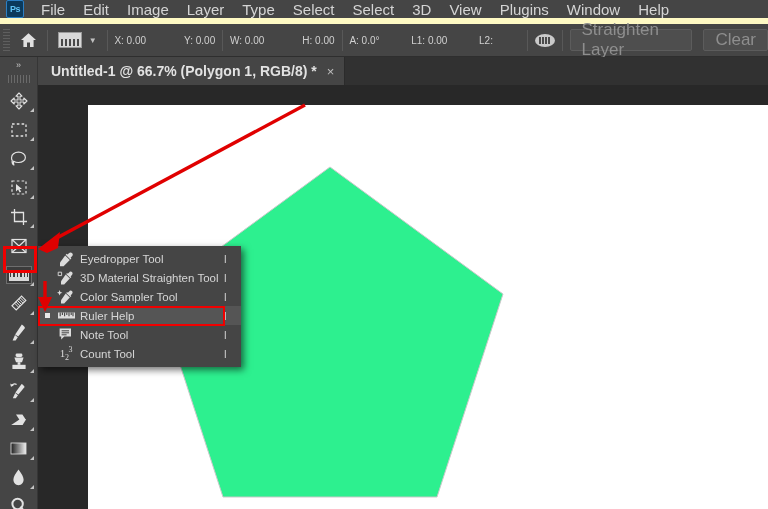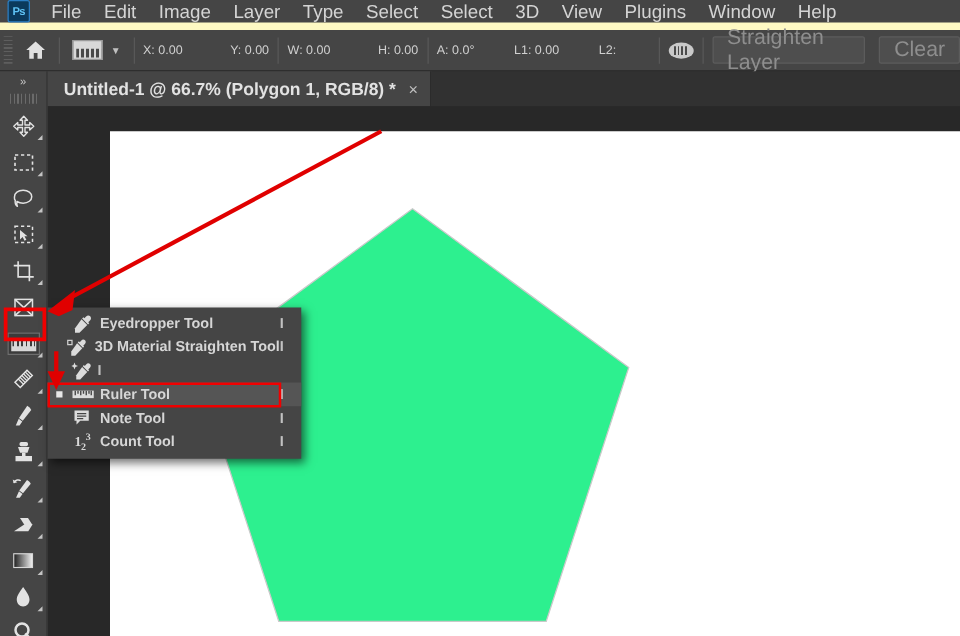--- a/index.html
+++ b/index.html
@@ -240,21 +240,20 @@
     box-shadow: 3px 3px 7px rgba(0,0,0,0.55);
     z-index: 30;
     padding: 3px 0 4px 0;
   }
   .fly-item {
     position: relative;
     height: 19px;
     display: flex; align-items: center;
     padding-left: 7px;
     cursor: pointer;
-    font-weight: bold;
   }
   .fly-bullet {
     width: 9px; height: 19px;
     display: flex; align-items: center; justify-content: flex-start;
   }
   .fly-bullet.on::before {
     content: "";
     width: 5px; height: 5px;
     background: #e8e8e8;
   }
@@ -537,32 +536,33 @@
 
     <div class="fly-item">
       <span class="fly-bullet"></span>
       <span class="fly-icon">
         <svg width="18" height="16" viewBox="0 0 18 16">
           <path d="M13.6 1.6 C14.7 1.6 15.6 2.5 15.6 3.6 C15.6 4.2 15.3 4.7 14.9 5.1 L13.6 6.5 L14.3 7.2 L13.4 8.1 L9.2 3.9 L10.1 3.0 L10.8 3.7 L12.1 2.4 C12.5 2.0 13.0 1.6 13.6 1.6 Z" fill="#dcdcdc"></path>
           <path d="M8.7 4.5 L12.8 8.6 L7.2 14.6 L4.0 14.6 L4.0 11.2 Z" fill="#dcdcdc"></path>
           <path d="M2.6 1.0 L3.4 3.0 L5.4 3.8 L3.4 4.6 L2.6 6.6 L1.8 4.6 L0 3.8 L1.8 3.0 Z" fill="#dcdcdc"></path>
         </svg>
       </span>
+      <span class="fly-label">Color Sampler Tool</span>
       <span class="fly-shortcut">I</span>
     </div>
 
     <div class="fly-item selected">
       <span class="fly-bullet on"></span>
       <span class="fly-icon">
         <svg width="19" height="11" viewBox="0 0 19 11">
           <rect x="1" y="2.5" width="17" height="6" fill="#dcdcdc"></rect>
           <path d="M3.2 2.5 L3.2 6.2 M5.4 2.5 L5.4 5.0 M7.6 2.5 L7.6 6.2 M9.8 2.5 L9.8 5.0 M12.0 2.5 L12.0 6.2 M14.2 2.5 L14.2 5.0 M16.0 2.5 L16.0 6.2" stroke="#454545" stroke-width="1.1"></path>
         </svg>
       </span>
-      <span class="fly-label">Ruler Tool</span>
+      <span class="fly-label">Ruler Help</span>
       <span class="fly-shortcut">I</span>
     </div>
 
     <div class="fly-item">
       <span class="fly-bullet"></span>
       <span class="fly-icon">
         <svg width="16" height="15" viewBox="0 0 16 15">
           <path d="M1.6 1.4 L13.0 1.4 L13.0 9.6 L6.2 9.6 L3.2 12.6 L3.2 9.6 L1.6 9.6 Z" fill="#dcdcdc"></path>
           <path d="M3.6 3.8 L11.0 3.8 M3.6 5.8 L11.0 5.8 M3.6 7.8 L8.6 7.8" stroke="#454545" stroke-width="1"></path>
         </svg>

